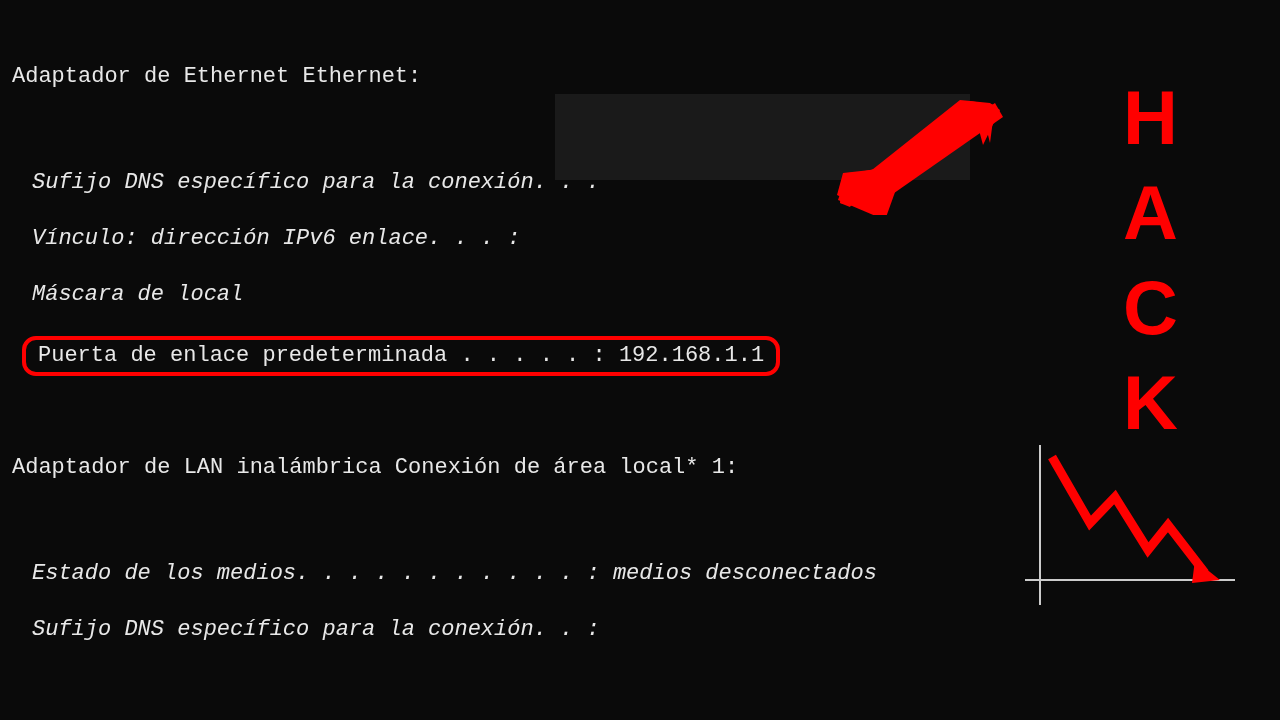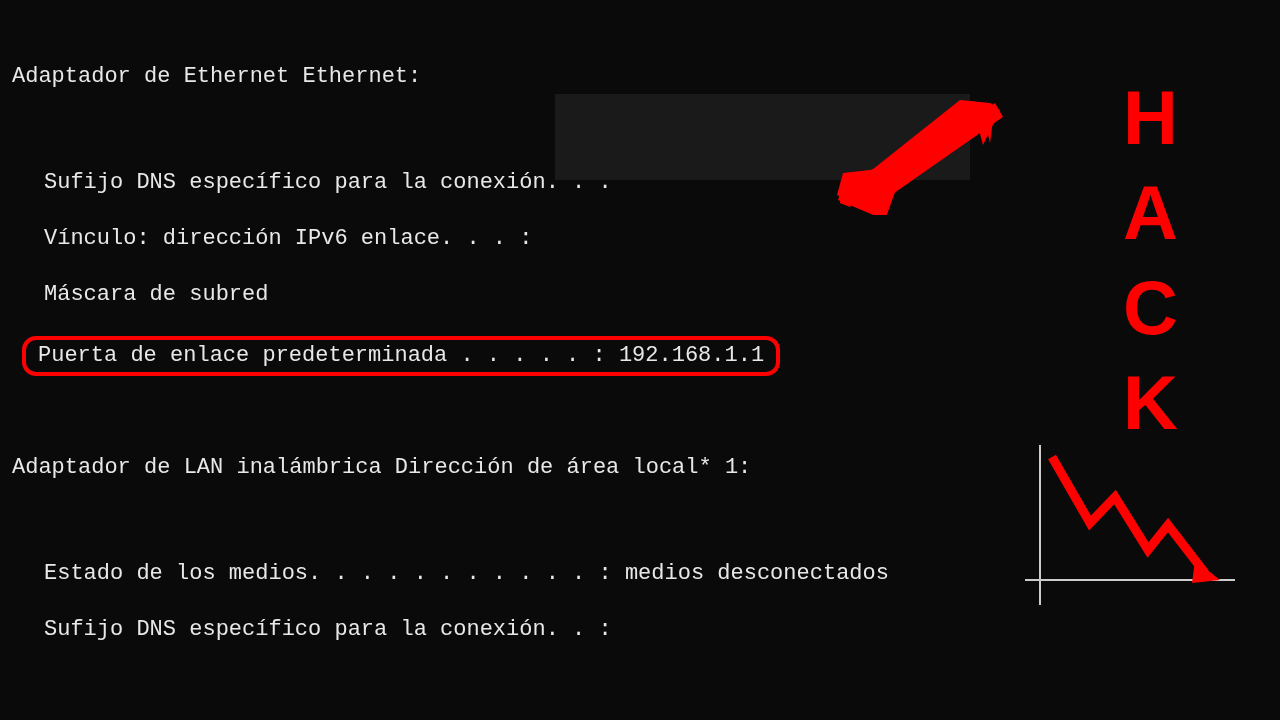--- a/index.html
+++ b/index.html
@@ -15,21 +15,22 @@
       padding-top: 35px;
     }
     .terminal {
       white-space: pre;
       line-height: 1.27;
     }
     .adapter-header {
       margin-left: 12px;
     }
     .indent {
-      margin-left: 44px;
+      margin-left: 32px;
+      font-style: italic;
     }
     .highlight-box {
       border: 4px solid #ff0000;
       border-radius: 14px;
       padding: 2px 12px 2px 12px;
       margin-left: 22px;
       margin-right: 0;
       display: inline-block;
       text-align: right;
     }
@@ -73,24 +74,24 @@
 </head>
 <body>
 
 <div class="redact-block"></div>
 
 <div class="terminal">
 <span class="line adapter-header">Adaptador de Ethernet Ethernet:</span>
 <span class="line blank"></span>
 <span class="line indent">Sufijo DNS específico para la conexión. . :</span>
 <span class="line indent">Vínculo: dirección IPv6 enlace. . . :</span>
-<span class="line indent">Máscara de subred</span>
+<span class="line indent">Máscara de local</span>
 <span class="line"><span class="highlight-box"><span>Puerta de enlace predeterminada . . . . . :</span> <span>192.168.1.1</span></span></span>
 <span class="line blank"></span>
-<span class="line adapter-header">Adaptador de LAN inalámbrica Dirección de área local* 1:</span>
+<span class="line adapter-header">Adaptador de LAN inalámbrica Conexión de área local* 1:</span>
 <span class="line blank"></span>
 <span class="line indent">Estado de los medios. . . . . . . . . . . : medios desconectados</span>
 <span class="line indent">Sufijo DNS específico para la conexión. . :</span>
 
 
 
 
 
 
 

